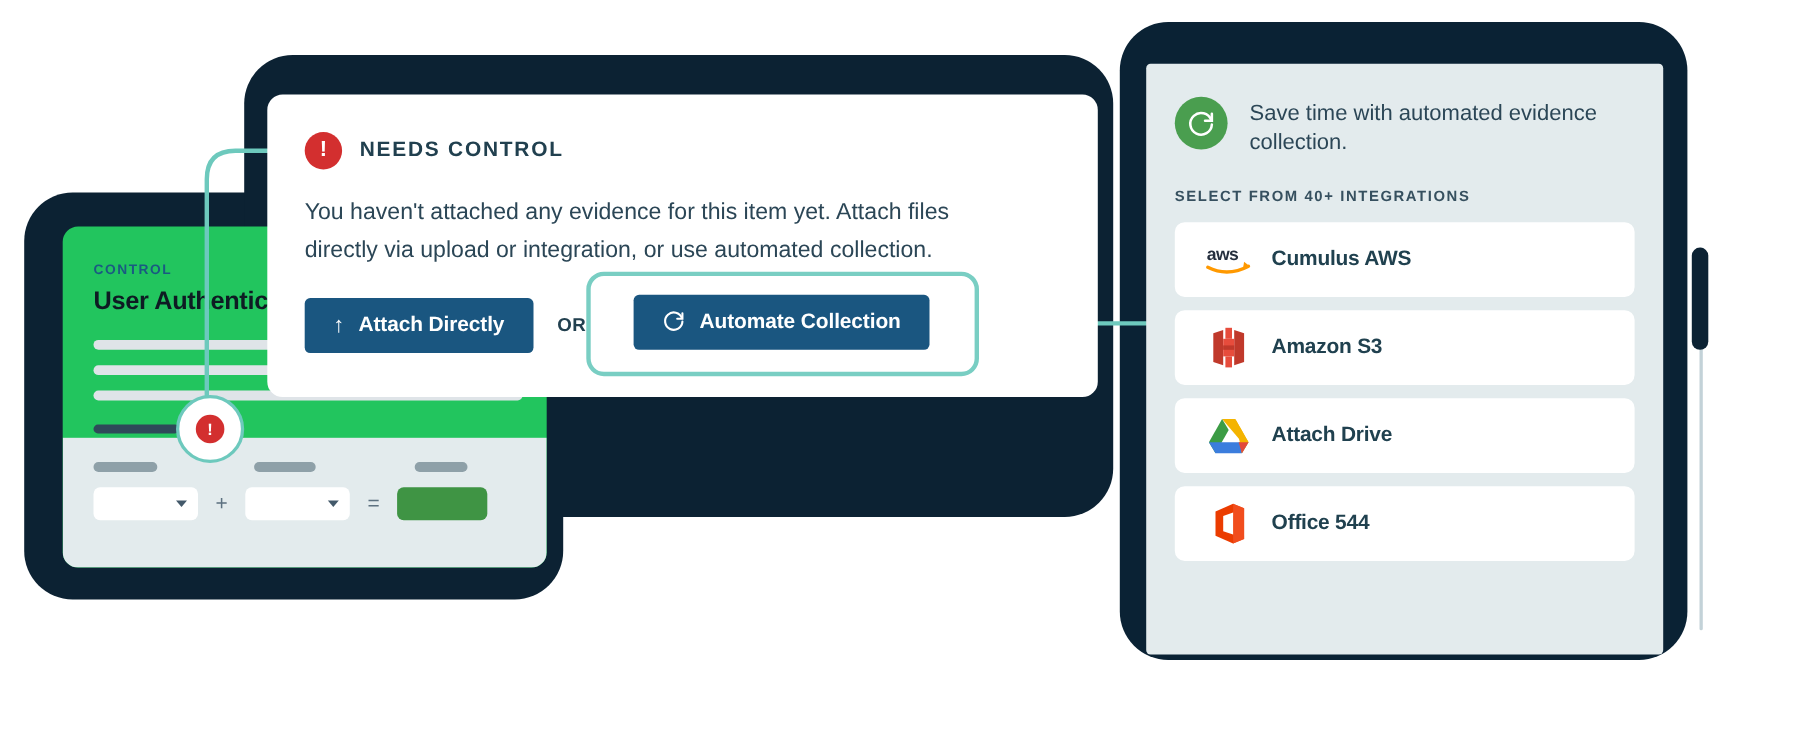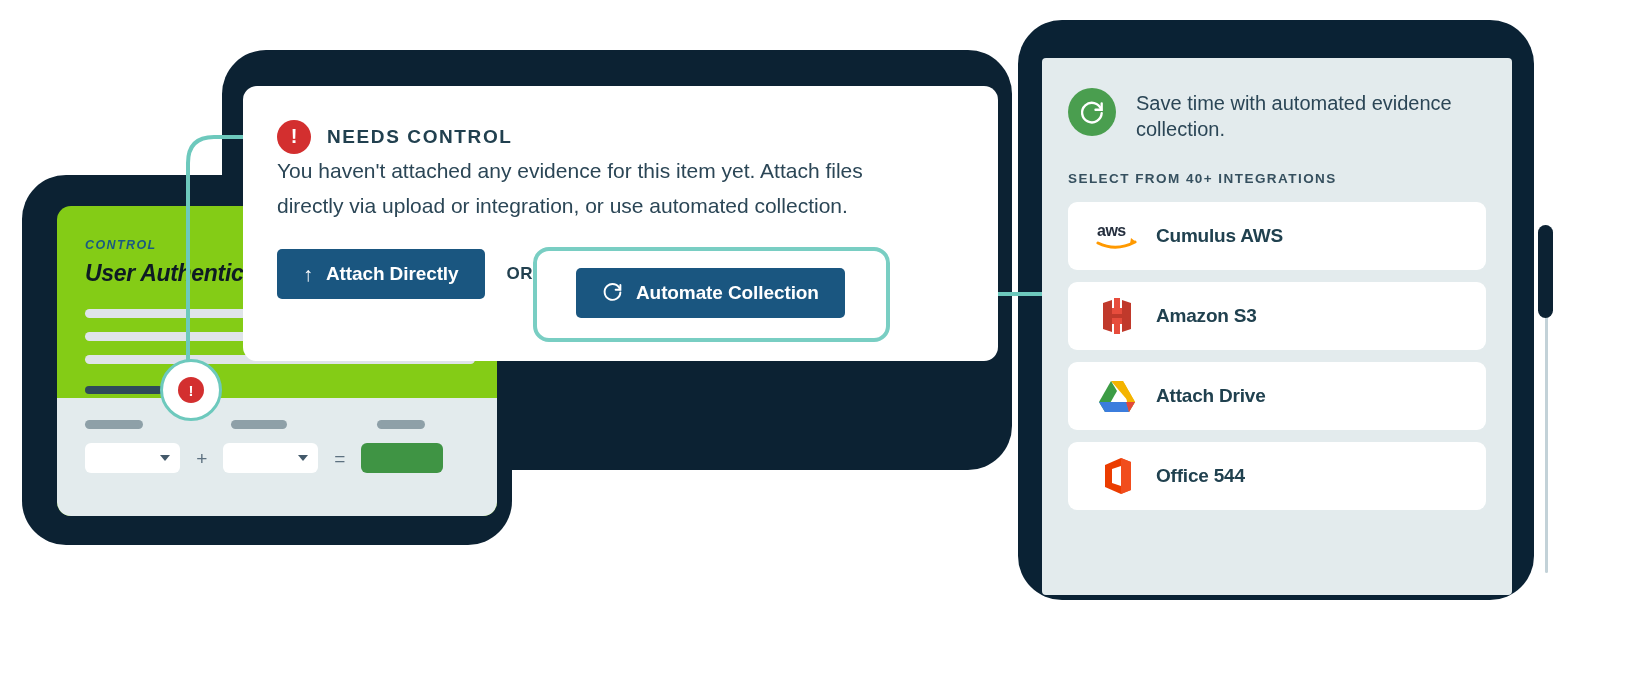--- a/index.html
+++ b/index.html
@@ -27,24 +27,23 @@
   }
   #slab-right{
     left:1018px; top:20px; width:516px; height:580px;
     background:#0a2234;
   }
 
   
   #control-card{
     position:absolute;
     left:57px; top:206px; width:440px; height:310px;
-    background:#84cc16;
+    background:#22c55e;
     border-radius:14px;
     overflow:hidden;
-    font-style:italic;
   }
   #control-card .card-top{
     padding:32px 0 0 28px;
     height:192px;
     box-sizing:border-box;
     position:relative;
   }
   .control-eyebrow{
     font-size:12.5px;
     font-weight:bold;
@@ -111,20 +110,21 @@
     display:flex;align-items:center;justify-content:center;flex:0 0 auto;
   }
   .alert-dot span{
     color:#fff;font-weight:bold;font-size:20px;line-height:1;
     transform:translateY(-1px);
   }
   .needs-title{
     font-size:19px;font-weight:bold;letter-spacing:1.6px;color:#21404f;
   }
   .evidence-body{
+    margin-top:22px;
     font-size:21px;line-height:1.65;color:#2b4656;max-width:650px;
   }
   .btn-row{display:flex;align-items:center;margin-top:26px;}
   .btn{
     background:#1a5680;color:#ffffff;border:none;border-radius:5px;
     height:50px;display:flex;align-items:center;gap:13px;
     padding:0 26px;font-size:19px;font-weight:bold;
     font-family:"Liberation Sans", sans-serif;cursor:pointer;
     letter-spacing:-0.1px;
   }

